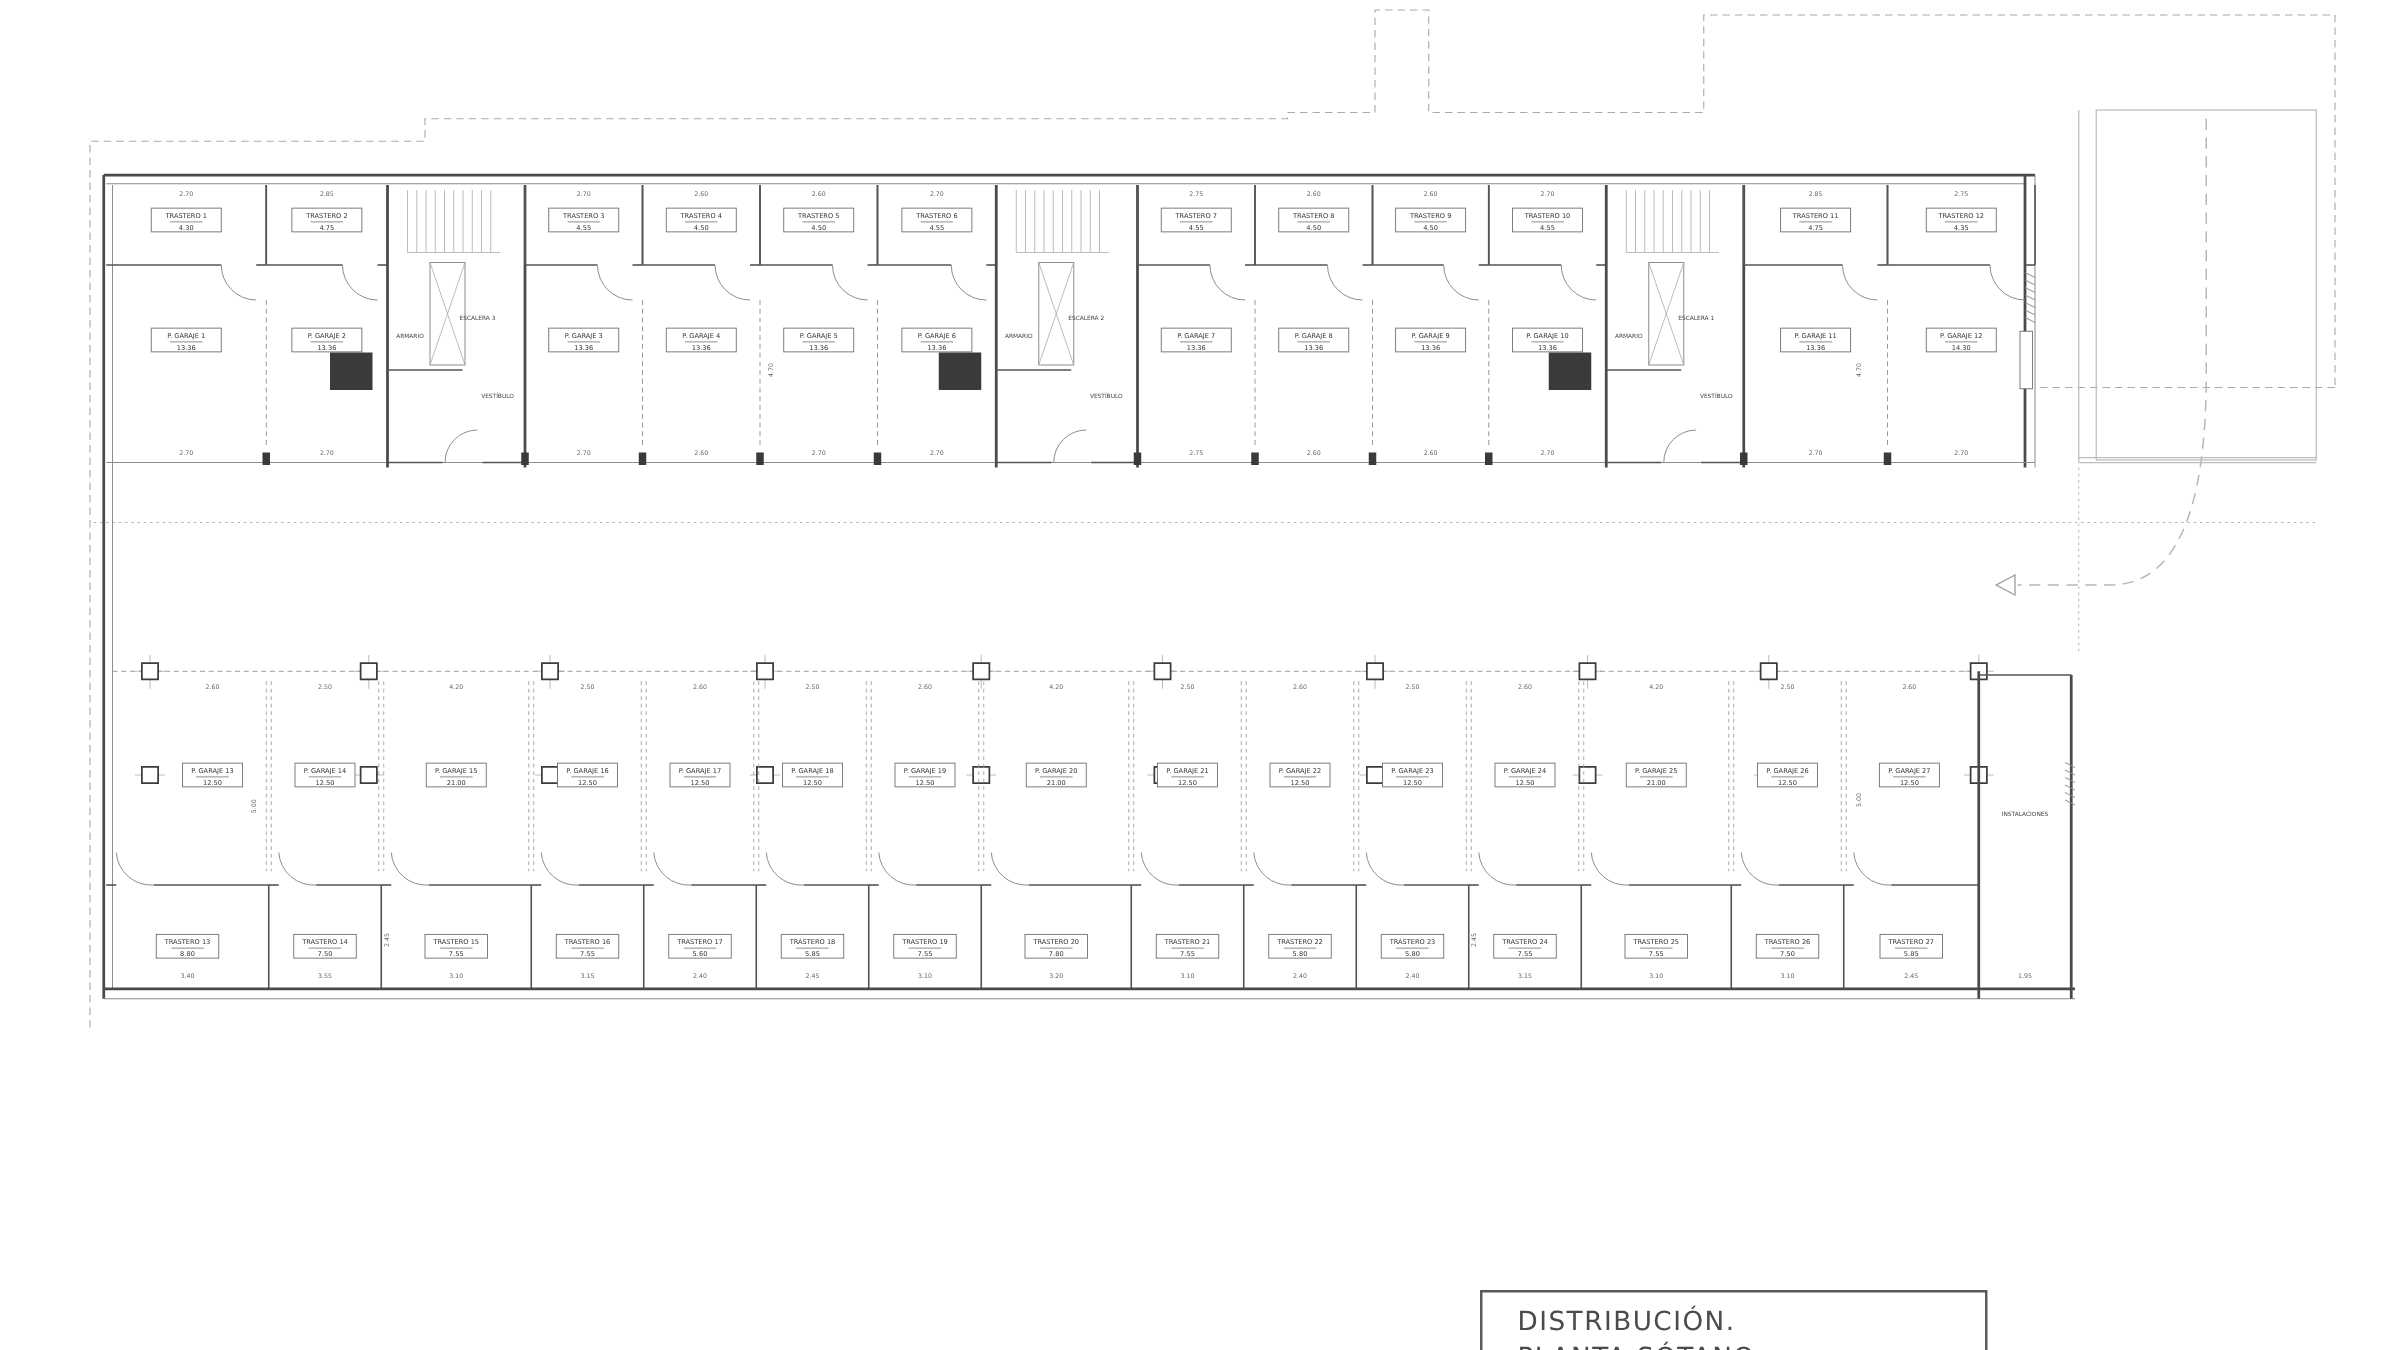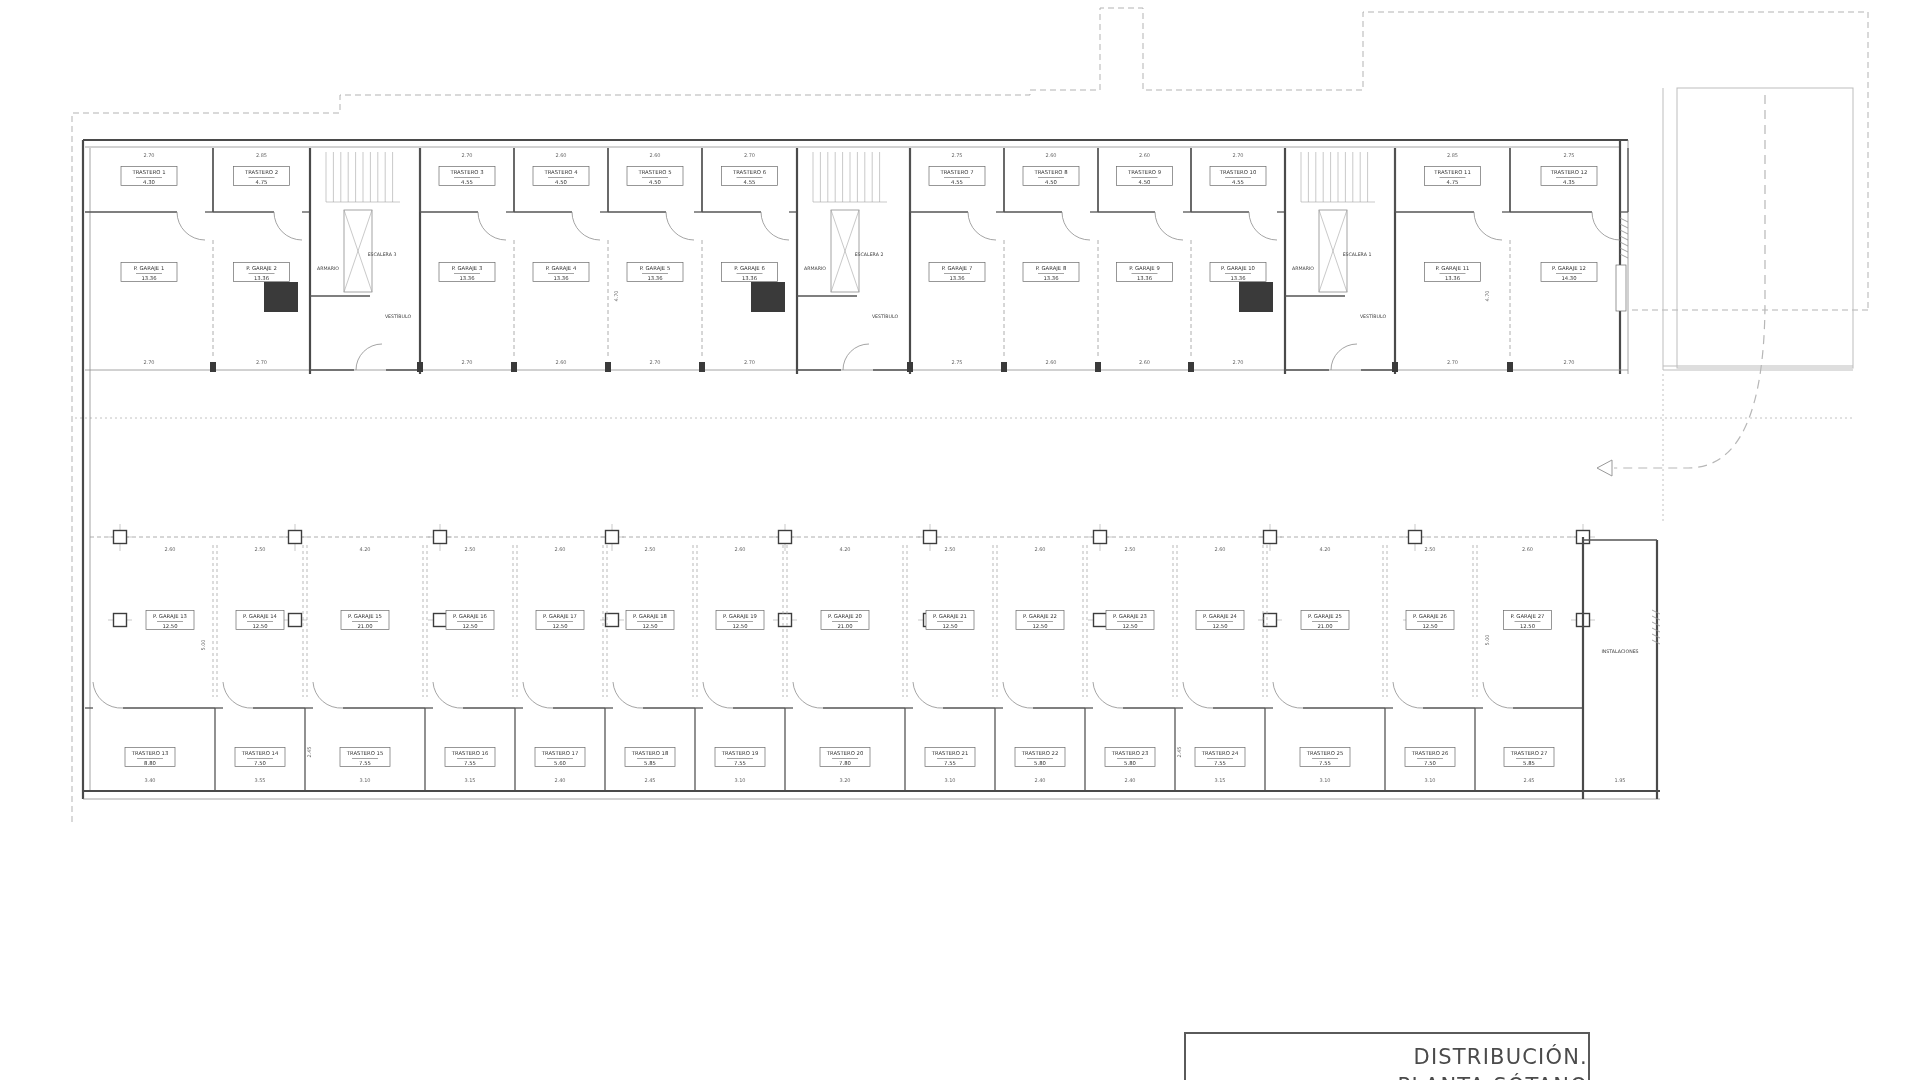--- a/index.html
+++ b/index.html
@@ -1,17 +1,17 @@
 <!DOCTYPE html>
 <html><head>
 <meta charset="utf-8">
 <style>
   html,body{margin:0;padding:0;background:#fff;}
   .stage{position:relative;width:1920px;height:1080px;background:#ffffff;overflow:hidden;
-         font-family:"DejaVu Sans",sans-serif;text-align:right;}
+         font-family:"DejaVu Sans",sans-serif;}
   svg{position:absolute;left:0;top:0;}
   svg text{text-anchor:middle;}
   .w2{stroke:#4a4a4a;stroke-width:2.2;fill:none;}
   .w1{stroke:#555;stroke-width:1.3;fill:none;}
   .thin{stroke:#8d8d8d;stroke-width:.8;fill:none;}
   .tread{stroke:#a5a5a5;stroke-width:.6;fill:none;}
   .dash{stroke:#999;stroke-width:.8;fill:none;stroke-dasharray:4 3;}
   .dash2{stroke:#9c9c9c;stroke-width:.7;fill:none;stroke-dasharray:3 3;}
   .bound{stroke:#aaa;stroke-width:.9;fill:none;stroke-dasharray:6 4;}
   .dot{stroke:#b3b3b3;stroke-width:.8;fill:none;stroke-dasharray:2 3;}

